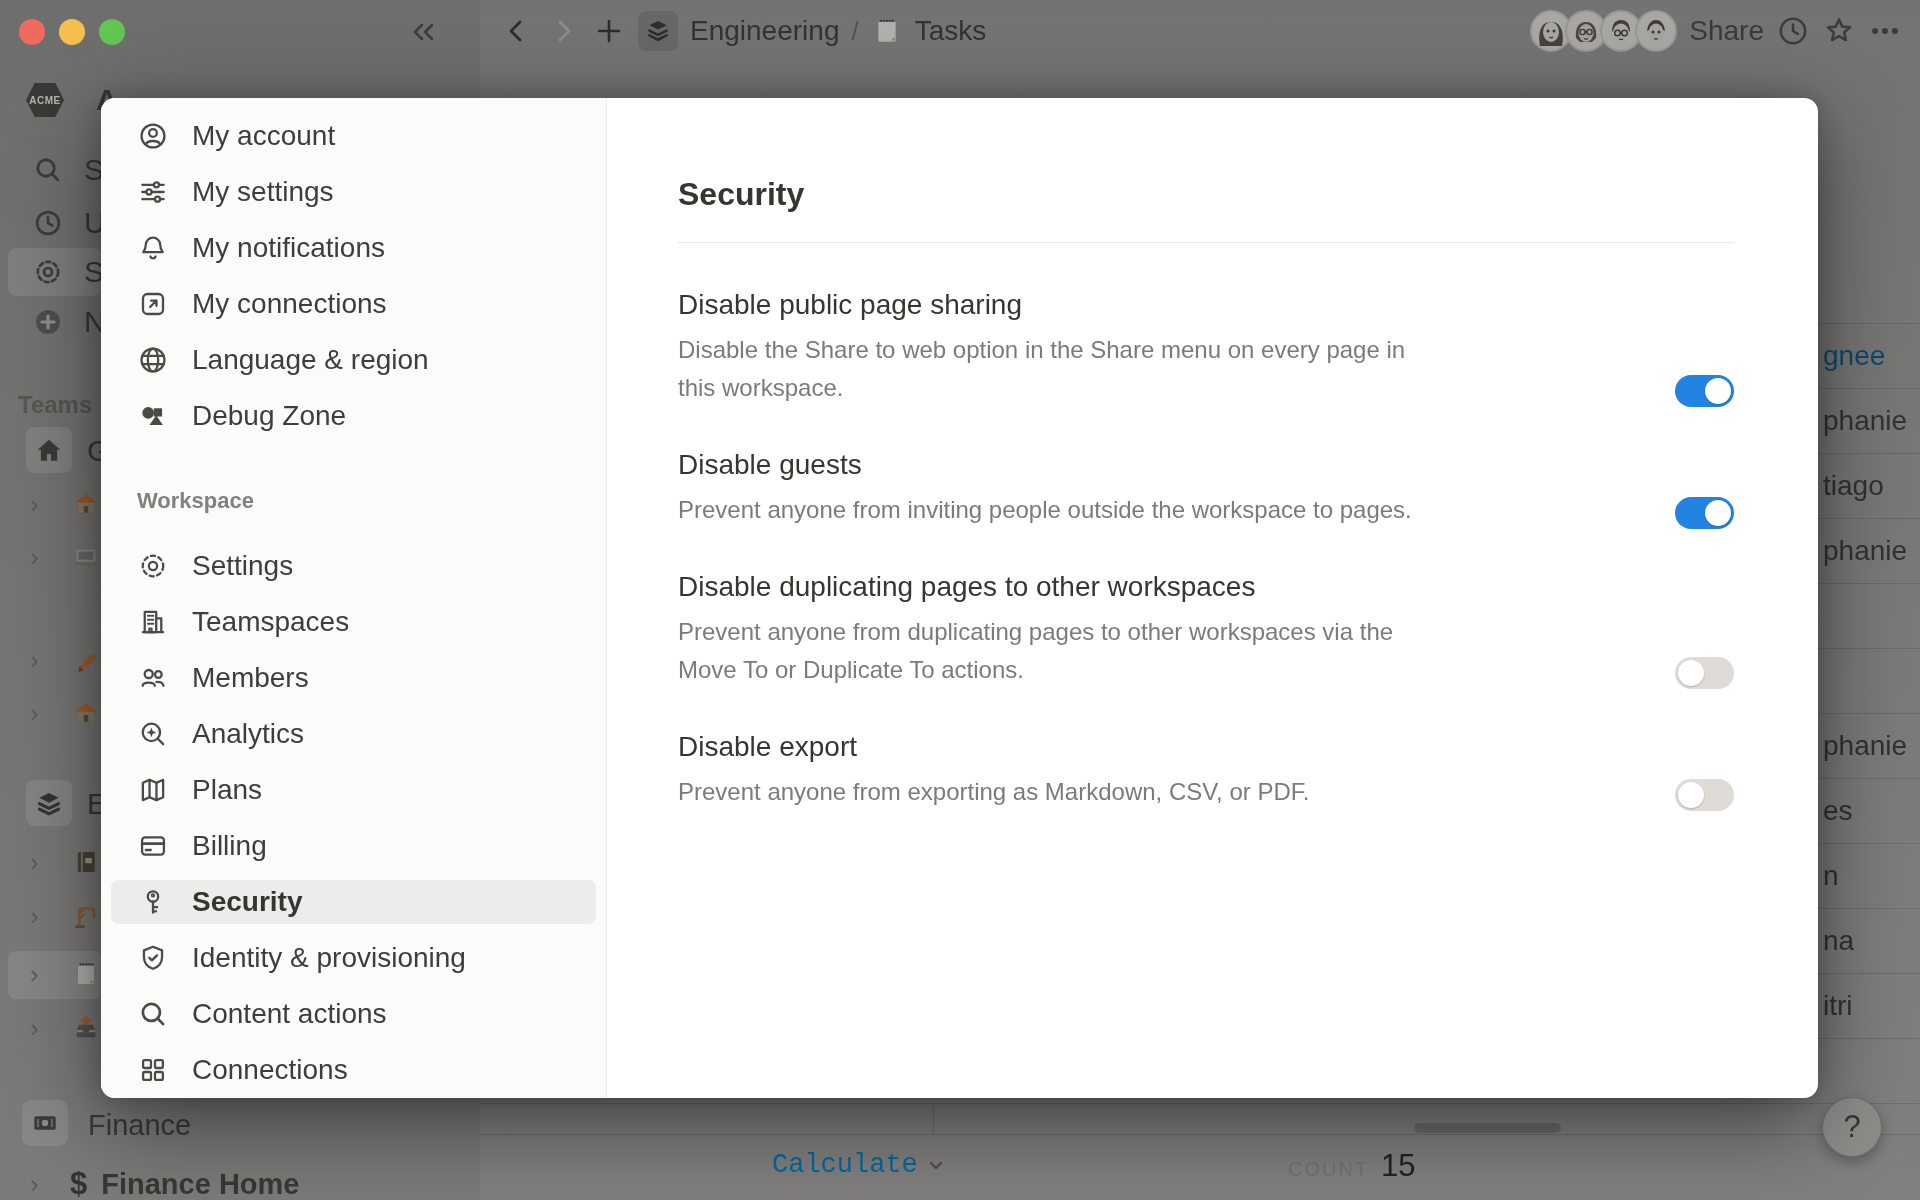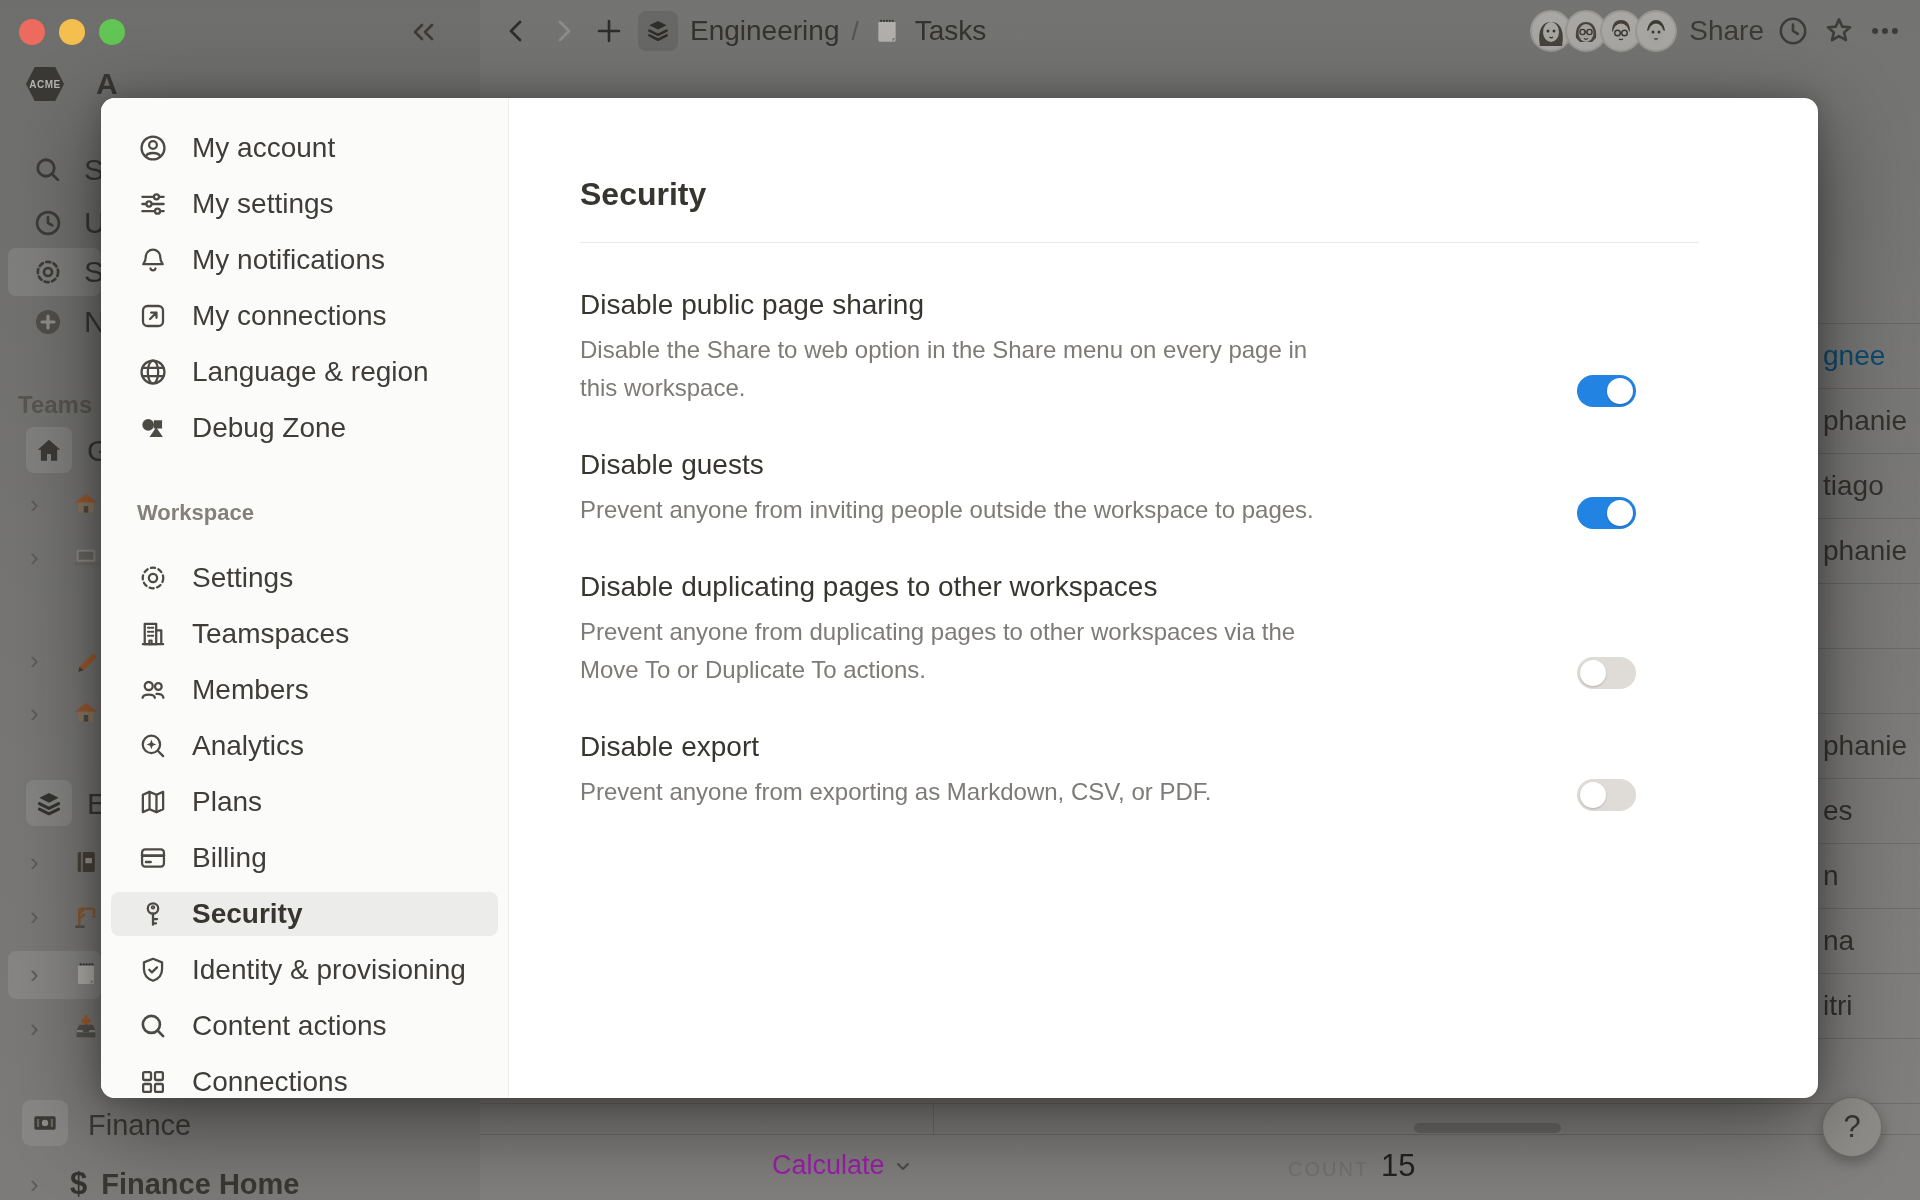--- a/index.html
+++ b/index.html
@@ -33,36 +33,36 @@
   .acme-txt { font-size:10px; font-weight:700; letter-spacing:.5px; color:#b5b4b0; }
 
   
   .bg-table { left:1818px; top:323px; width:102px; }
   .bg-trow { height:65px; border-top:1px solid rgba(0,0,0,0.13); font-size:28px; color:#33322f; display:flex; align-items:center; padding-left:5px; }
   .bg-trow.hdr { color:#0c4a6e; }
 
   .hline { height:1px; background:rgba(0,0,0,0.13); }
   .vline { width:1px; background:rgba(0,0,0,0.13); }
   .scroll-pill { left:1414px; top:1123px; width:147px; height:10px; border-radius:5px; background:rgba(0,0,0,0.16); }
-  .calc { left:772px; top:1150px; display:flex; align-items:center; gap:8px; font-size:27px; color:#a21caf; }
+  .calc { left:772px; top:1150px; display:flex; align-items:center; gap:8px; font-size:27px; color:#0369a1;font-family:Liberation Mono, monospace; }
   .count-wrap { left:1288px; top:1148px; display:flex; align-items:baseline; gap:12px; }
   .count-label { font-size:20px; letter-spacing:2px; color:#737373; }
   .count-value { font-size:31px; color:#232220; }
   .help-btn { left:1822px; top:1097px; width:60px; height:60px; border-radius:50%; background:#8e8d8a;
               border:1px solid rgba(0,0,0,0.22); box-shadow:0 5px 14px rgba(0,0,0,0.28);
               display:flex; align-items:center; justify-content:center; font-size:31px; color:#36352f; }
   .fin-chip { left:22px; top:1100px; width:46px; height:46px; border-radius:9px; background:rgba(255,255,255,0.10);
               display:flex; align-items:center; justify-content:center; }
   .fin-label { font-size:29px; font-weight:500; color:#3b3a36; }
   .dollar { font-size:31px; font-weight:700; color:#34332f; }
 
   
   .modal { left:101px; top:98px; width:1717px; height:1000px; background:#fff; border-radius:14px;
            box-shadow:0 26px 90px rgba(0,0,0,0.48), 0 0 26px rgba(0,0,0,0.22); display:flex; overflow:hidden; }
-  .msidebar { width:408px; background:#fbfbfa; border-right:1px solid #eeeeec; padding-top:28px; flex-shrink:0; }
+  .msidebar { width:506px; background:#fbfbfa; border-right:1px solid #eeeeec; padding-top:16px; flex-shrink:0; }
   .mitem { height:44px; margin:0 10px 12px 10px; border-radius:8px; display:flex; align-items:center; padding-left:26px; }
   .mitem svg { width:32px; height:32px; margin-right:23px; flex-shrink:0; }
   .mitem .lbl { font-size:28px; color:#3f3d39; }
   .mitem.sel { background:#ececea; }
   .mitem.sel .lbl { font-weight:700; color:#37352f; }
   .micon { stroke:#4c4a45; fill:none; stroke-width:1.7; stroke-linecap:round; stroke-linejoin:round; }
   .micon-fill { fill:#4c4a45; stroke:none; }
   .ws-label { margin:50px 0 30px 36px; font-size:22px; font-weight:700; color:#83817b; }
 
   .mmain { flex:1; padding:76px 119px 0 71px; }
@@ -174,21 +174,21 @@
     </svg>
   <svg width="34" height="34" viewBox="0 0 24 24">
       <g fill="#3b3a37">
         <circle cx="5" cy="12" r="2.1"></circle>
         <circle cx="12" cy="12" r="2.1"></circle>
         <circle cx="19" cy="12" r="2.1"></circle>
       </g>
     </svg>
 </div>
 
-<div class="bg-row" style="left:26px;top:67px;gap:32px">
+<div class="bg-row" style="left:26px;top:83px;gap:32px">
   <span class="acme-hex">
       <span class="acme-txt">ACME</span>
     </span>
   <span class="bg-letter" style="font-weight:700">A</span>
 </div>
 <div class="bg-row" style="left:32px;top:153px;gap:20px">
   <svg width="32" height="32" viewBox="0 0 24 24">
       <g class="icon-stroke" style="stroke-width:2.1">
         <circle cx="10.5" cy="10.5" r="6.2"></circle>
         <path d="M15.2 15.2l4.2 4.2"></path>

